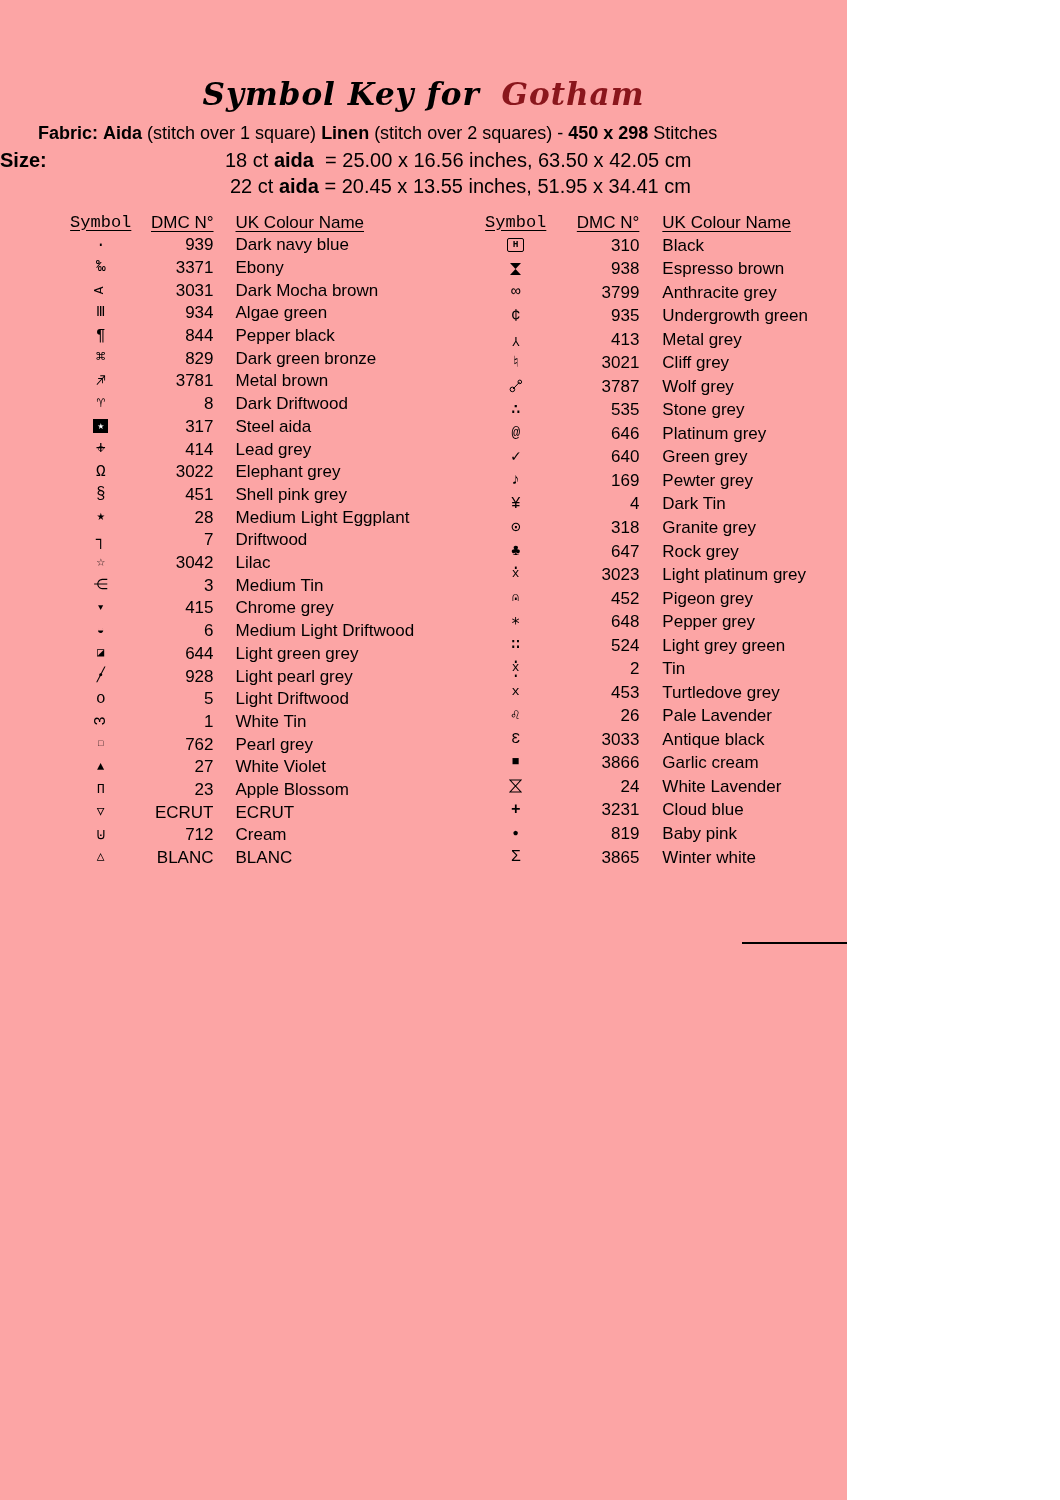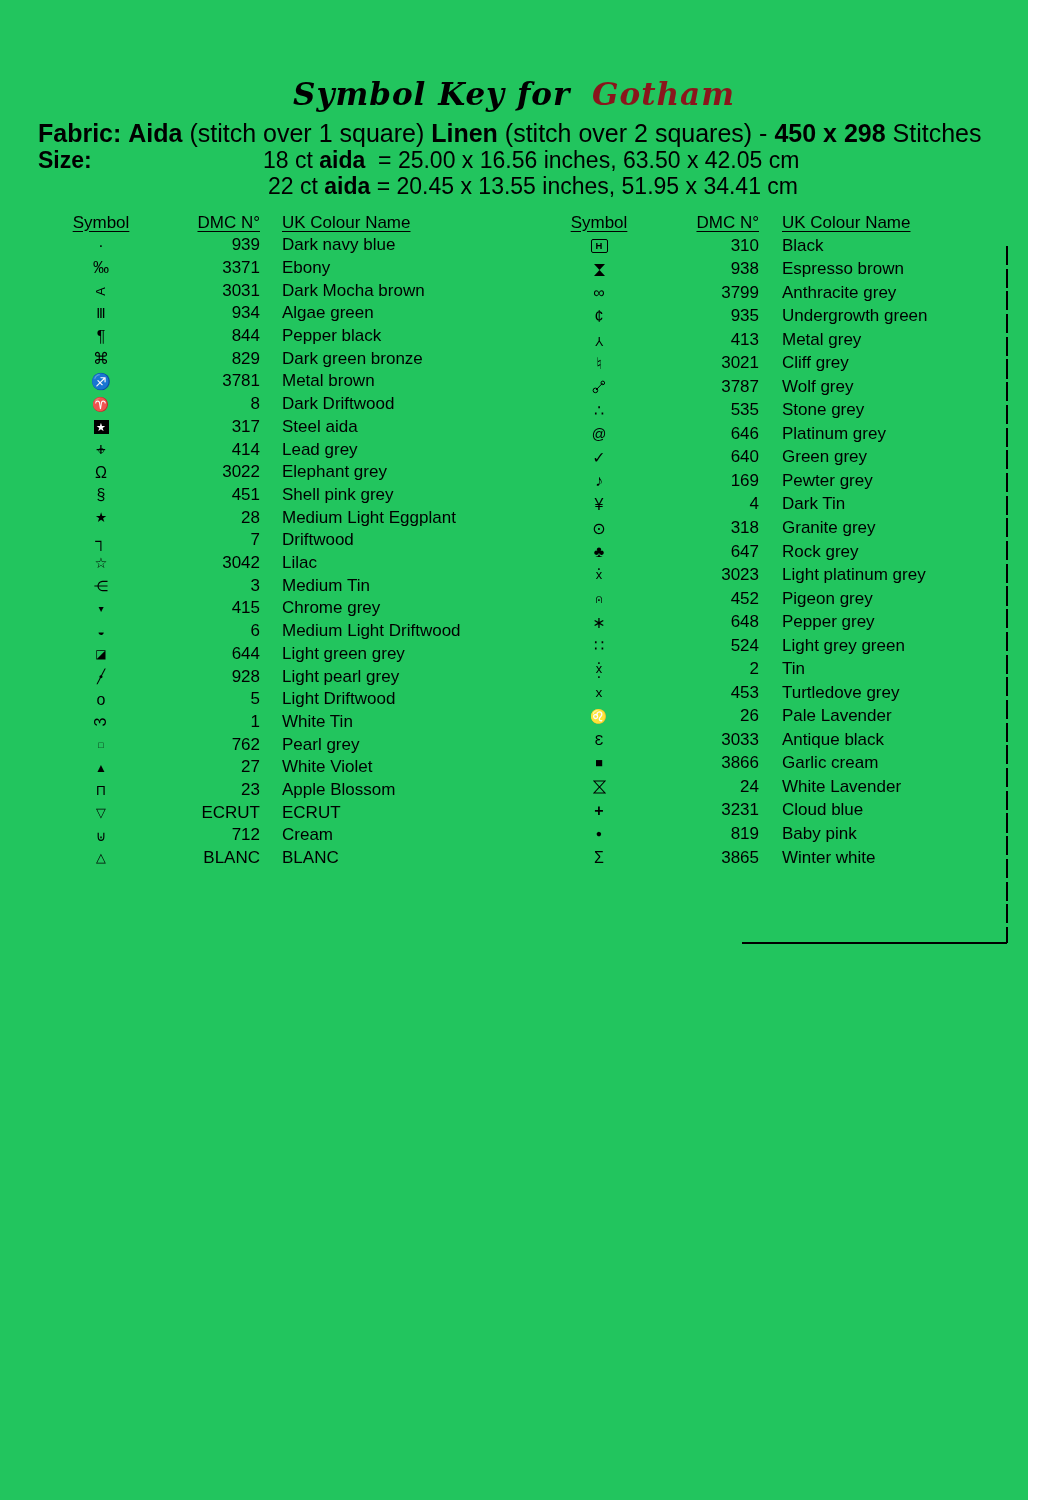--- a/index.html
+++ b/index.html
@@ -1,42 +1,42 @@
 <!DOCTYPE html>
 <html><head>
 <meta charset="utf-8">
 <style>
   html,body{margin:0;padding:0;background:#fff;}
-  .page{position:relative;width:1028px;height:1500px;background:#22c55e;overflow:hidden;
+  .page{position:relative;width:847px;height:1500px;background:#fca5a5;overflow:hidden;
         font-family:"Liberation Sans",sans-serif;color:#000;}
   
   .title{margin-top:76px;text-align:center;
          font-family:"DejaVu Serif",serif;font-style:italic;font-weight:bold;
          font-size:31px;letter-spacing:1px;}
   .title .name{margin-left:10px;}
   
-  .info{margin-left:38px;margin-top:8px;font-size:25px;line-height:26.5px;}
+  .info{margin-left:38px;margin-top:8px;font-size:18px;line-height:26.5px;}
   .info b,.seg-b{font-weight:bold;}
-  .size-block{position:relative;margin-left:38px;font-size:23px;line-height:26.5px;}
+  .size-block{position:relative;font-size:20px;line-height:26.5px;}
   .size-label{position:absolute;left:0;top:0;font-weight:bold;}
   .size-line{white-space:pre;}
   .sz0{margin-left:95px;}
   .sz1{margin-left:90px;}
   .sz2{margin-left:225px;}
   .sz3{margin-left:230px;}
   
   .key{display:flex;margin-top:12px;}
   table{border-collapse:collapse;table-layout:fixed;}
   .col-left{margin-left:70px;}
   .col-right{margin-left:55px;}
   th{font-weight:normal;text-decoration:underline;text-underline-offset:3px;
      font-size:17px;padding:0 0 20px 0;}
   td,th{height:22.7px;vertical-align:middle;font-size:17px;line-height:22.7px;
         padding:0;overflow:visible;white-space:nowrap;}
-  .c-sym{width:62px;text-align:center;}
+  .c-sym{width:62px;text-align:center;font-family:Liberation Mono, monospace;}
   .c-dmc{width:128px;text-align:right;}
   .c-name{width:232px;text-align:left;padding-left:22px;}
   .col-right .c-sym{width:60px;}
   .col-right .c-dmc{width:130px;}
   .col-right .c-name{padding-left:23px;}
   
   .sym{display:inline-flex;position:relative;align-items:center;justify-content:center;
        min-width:15px;height:15px;line-height:1;font-size:16px;vertical-align:middle;}
   .symg{display:inline-block;line-height:1;}
   .ov{position:absolute;left:50%;top:50%;transform:translate(-50%,-50%);line-height:0;}

